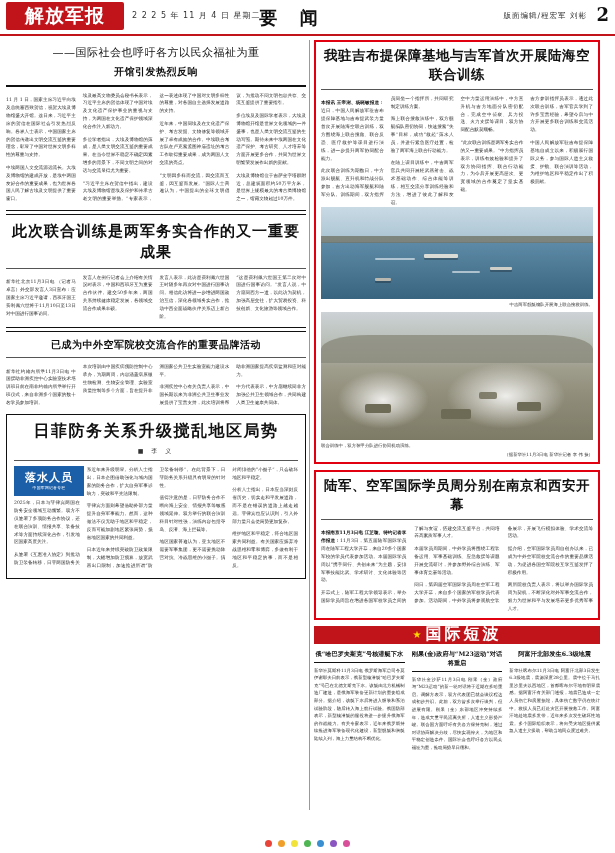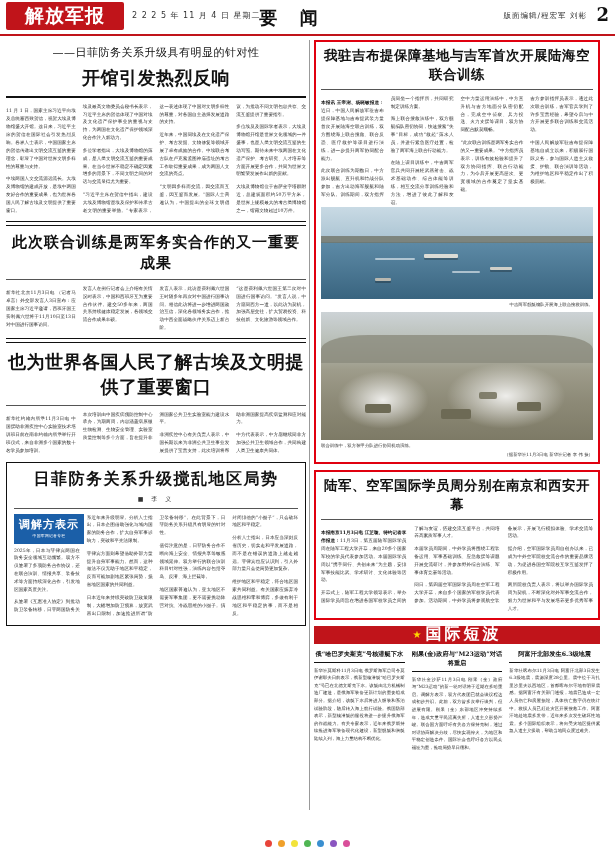--- a/index.html
+++ b/index.html
@@ -34,21 +34,21 @@
 
   .body-cols{column-count:4;column-gap:7px;font-size:4.6px;line-height:1.72;text-align:justify;
              color:#2a2a2a;font-family:"DejaVu Serif","Liberation Serif",serif;}
   .body-cols3{column-count:3;column-gap:8px;font-size:4.6px;line-height:1.72;text-align:justify;
               color:#2a2a2a;font-family:"DejaVu Serif","Liberation Serif",serif;}
   .lead{font-weight:bold;color:#111;}
 
   
   .headline2{font-family:"DejaVu Serif","Liberation Serif",serif;font-weight:bold;font-size:15px;
              letter-spacing:1px;text-align:center;line-height:1.4;}
-  .headline3{font-family:"DejaVu Serif","Liberation Serif",serif;font-weight:bold;font-size:18px;
+  .headline3{font-family:"DejaVu Serif","Liberation Serif",serif;font-weight:bold;font-size:10px;
              letter-spacing:.5px;text-align:center;line-height:1.4;}
 
   
   .feature{border:1px solid #111;padding:6px 7px 8px;margin-top:7px;}
   .feature .headline{font-family:"DejaVu Serif","Liberation Serif",serif;font-weight:bold;font-size:16px;
                      letter-spacing:1.5px;text-align:center;}
   .feature .byline{text-align:center;font-size:6px;margin:5px 0 4px;letter-spacing:3px;color:#333;}
   .obs-badge{width:70px;height:30px;background:#1b5fa8;color:#fff;font-family:"DejaVu Serif","Liberation Serif",serif;
              font-weight:bold;font-size:11px;display:flex;flex-direction:column;align-items:center;
              justify-content:center;line-height:1.1;letter-spacing:1px;float:left;margin:0 6px 3px 0;}
@@ -107,21 +107,21 @@
     <div class="mast-title">要 闻</div>
     <div class="mast-editor">版面编辑/程宏军  刘彬</div>
     <div class="mast-page">2</div>
   </div>
 
   <div class="vrule"></div>
 
   <div class="col-left">
 
     <div>
-      <div class="subhead">——日菲防务关系升级具有明显的针对性</div>
+      <div class="subhead">——国际社会也呼吁各方以民众福祉为重</div>
       <div class="headline3" style="margin-top:3px;">开馆引发热烈反响</div>
       <div class="rule-thick"></div>
       <div class="body-cols">
         <p>11 月 1 日，国家主席习近平向埃及总统塞西致贺信，祝贺大埃及博物馆盛大开馆。连日来，习近平主席的贺信在国际社会引发热烈反响。各界人士表示，中国国家主席的贺信传递出文明交流互鉴的重要理念，彰显了中国对世界文明多样性的尊重与支持。</p>
         <p>中埃两国人文交流源远流长。大埃及博物馆的建成开放，是埃中两国友好合作的重要成果，也为世界各国人民了解古埃及文明提供了重要窗口。</p>
         <p>埃及最高文物委员会秘书长表示，习近平主席的贺信体现了中国对埃及文化遗产保护事业的重视与支持，为两国在文化遗产保护领域深化合作注入新动力。</p>
         <p>多位学者指出，大埃及博物馆的落成，是人类文明交流互鉴的重要成果。在当今世界不稳定不确定因素增多的背景下，不同文明之间的对话与交流显得尤为重要。</p>
         <p>“习近平主席在贺信中指出，建设大埃及博物馆是埃及保护和传承古老文明的重要举措。”专家表示，这一表述体现了中国对文明多样性的尊重，对各国自主选择发展道路的支持。</p>
         <p>近年来，中国同埃及在文化遗产保护、考古发掘、文物修复等领域开展了卓有成效的合作。中埃联合考古队在卢克索孟图神庙遗址的考古工作取得重要成果，成为两国人文交流的亮点。</p>
         <p>“文明因多样而交流，因交流而互鉴，因互鉴而发展。”国际人士普遍认为，中国提出的全球文明倡议，为推动不同文明包容共存、交流互鉴提供了重要指引。</p>
@@ -139,37 +139,37 @@
         <p>新华社北京11月3日电  （记者马卓言）外交部发言人3日宣布：应国家主席习近平邀请，西班牙国王费利佩六世将于11月10日至13日对中国进行国事访问。</p>
         <p>发言人在例行记者会上介绍有关情况时表示，中国和西班牙互为重要合作伙伴。建交50多年来，两国关系持续健康稳定发展，各领域交流合作成果丰硕。</p>
         <p>发言人表示，此访是费利佩六世国王时隔多年再次对中国进行国事访问。相信此访将进一步增进两国政治互信，深化各领域务实合作，推动中西全面战略伙伴关系迈上新台阶。</p>
         <p>“这是费利佩六世国王第二次对中国进行国事访问。”发言人说，中方愿同西方一道，以此访为契机，加强高层交往，扩大贸易投资、科技创新、文化旅游等领域合作。</p>
       </div>
     </div>
 
     <div class="rule-dbl"></div>
 
     <div>
-      <div class="headline3">也为世界各国人民了解古埃及文明提供了重要窗口</div>
+      <div class="headline3">已成为中外空军院校交流合作的重要品牌活动</div>
       <div class="rule-thin"></div>
       <div class="body-cols">
         <p>新华社约翰内斯堡11月3日电  中国援助非洲疾控中心实验室技术培训班日前在南非约翰内斯堡举行开班仪式，来自非洲多个国家的数十名学员参加培训。</p>
         <p>本次培训由中国疾病预防控制中心承办，为期两周，内容涵盖病原微生物检测、生物安全管理、实验室质量控制等多个方面，旨在提升非洲国家公共卫生实验室能力建设水平。</p>
         <p>非洲疾控中心有关负责人表示，中国长期以来为非洲公共卫生事业发展提供了宝贵支持，此次培训将帮助非洲国家提高疾病监测和应对能力。</p>
         <p>中方代表表示，中方愿继续同非方加强公共卫生领域合作，共同构建人类卫生健康共同体。</p>
       </div>
     </div>
 
     <div class="feature">
       <div class="headline">日菲防务关系升级搅乱地区局势</div>
       <div class="byline">■ 李  义</div>
       <div class="rule-thin" style="margin:3px 0 5px;"></div>
       <div class="body-cols">
         <div class="obs-badge">
-          <span>调解方表示</span>
+          <span>落水人员</span>
           <span class="sub">中国军网记者专栏</span>
         </div>
         <p>2025年，日本与菲律宾两国在防务安全领域互动频繁。双方不仅签署了多项防务合作协议，还在联合演训、情报共享、装备技术等方面持续深化合作，引发地区国家高度关注。</p>
         <p>从签署《互惠准入协定》到推动防卫装备转移，日菲两国防务关系近年来升级明显。分析人士指出，日本企图借助强化与域内国家的防务合作，扩大自身军事影响力，突破和平宪法限制。</p>
         <p>菲律宾方面则希望借助外部力量提升自身军事能力。然而，这种做法不仅无助于地区和平稳定，反而可能加剧地区紧张局势，损害地区国家的共同利益。</p>
         <p>日本近年来持续突破防卫政策限制，大幅增加防卫预算，放宽武器出口限制，加速推进所谓“防卫装备转移”。在此背景下，日菲防务关系升级具有明显的针对性。</p>
         <p>值得注意的是，日菲防务合作不断向海上安全、情报共享等敏感领域延伸。双方举行的联合演训科目针对性强，演练内容包括夺岛、反潜、海上拦截等。</p>
         <p>地区国家普遍认为，亚太地区不需要军事集团，更不需要挑动阵营对抗、冷战思维的小圈子。搞封闭排他的“小圈子”，只会破坏地区和平稳定。</p>
         <p>分析人士指出，日本应当深刻反省历史，切实走和平发展道路，而不是在错误的道路上越走越远。菲律宾也应认识到，引入外部力量只会使局势更加复杂。</p>
         <p>维护地区和平稳定，符合地区国家共同利益。有关国家应摒弃冷战思维和零和博弈，多做有利于地区和平稳定的事，而不是相反。</p>

